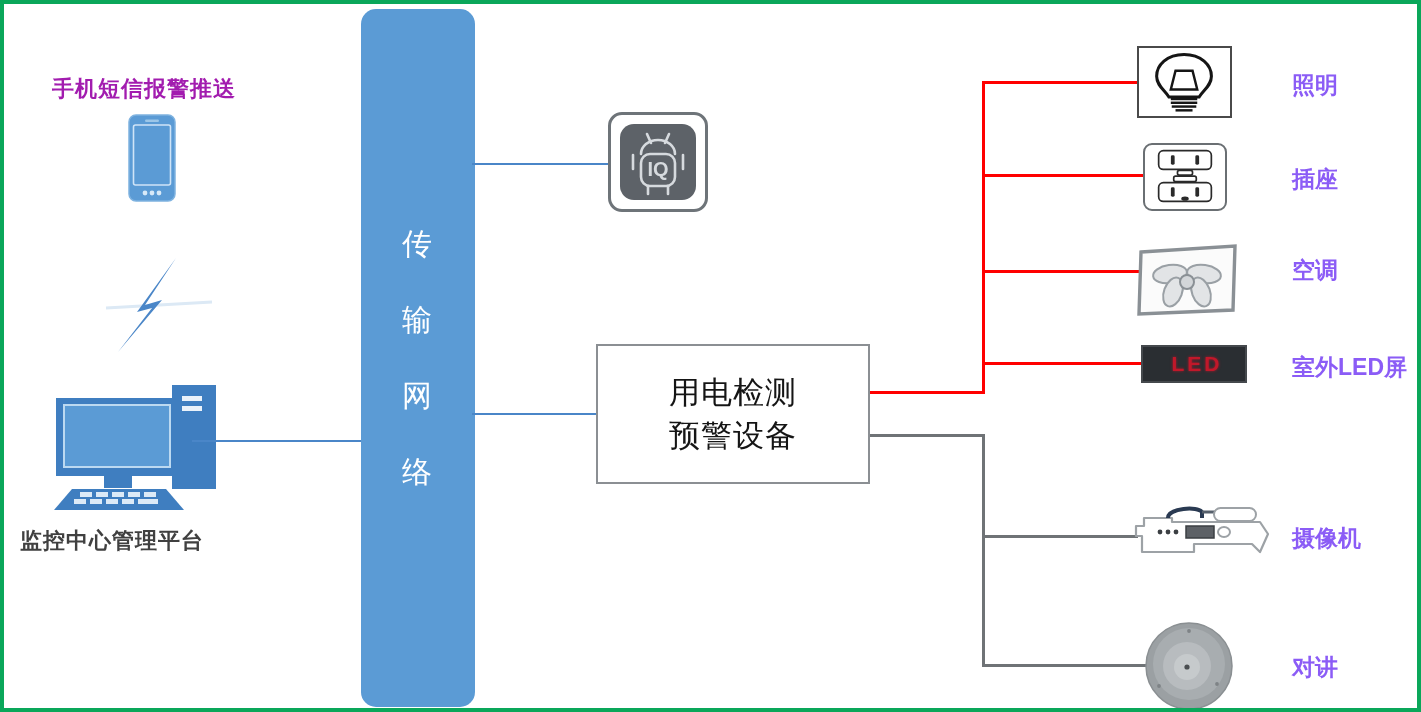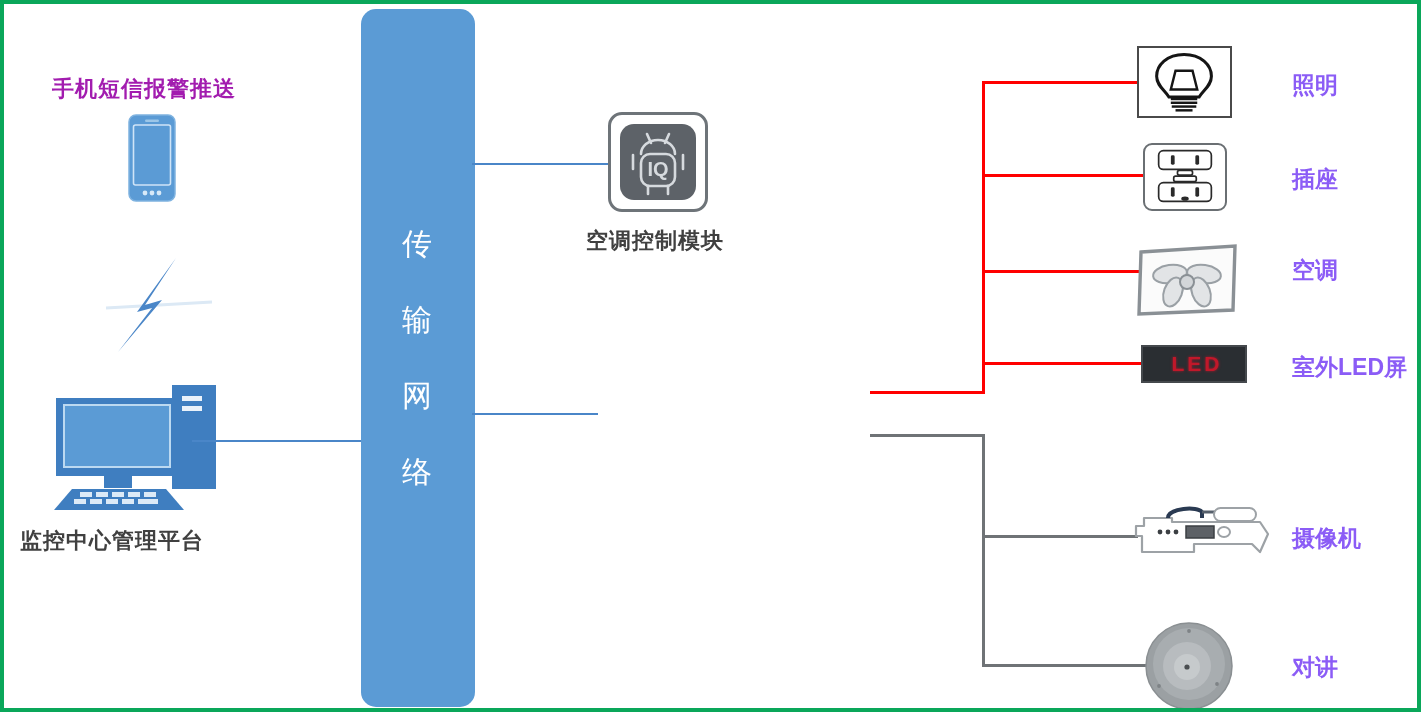--- a/index.html
+++ b/index.html
@@ -177,22 +177,27 @@
           <line x1="63" y1="31" x2="63" y2="45"></line>
           <line x1="28" y1="62" x2="28" y2="70"></line>
           <line x1="48" y1="62" x2="48" y2="70"></line>
           <path d="M21 30 a17 14 0 0 1 34 0"></path>
           <rect x="21" y="30" width="34" height="32" rx="9"></rect>
         </g>
         <text x="38" y="52" font-family="'Liberation Sans',sans-serif" font-size="20" font-weight="bold" fill="#d6dade" text-anchor="middle">IQ</text>
       </svg>
     </div>
   </div>
-  <div class="label" id="ac-title">空调控制模块</div>
-
+
+  <div class="abs" id="detect-box">
+    <div class="txt">
+      <span>用电检测</span>
+      <span>预警设备</span>
+    </div>
+  </div>
 
   <div class="ln-red" style="left:866px;top:387px;width:115px;height:3px;"></div>
 
   <div class="ln-red" style="left:978px;top:77px;width:3px;height:313px;"></div>
 
   <div class="ln-red" style="left:978px;top:77px;width:158px;height:3px;"></div>
   <div class="ln-red" style="left:978px;top:170px;width:163px;height:3px;"></div>
   <div class="ln-red" style="left:978px;top:266px;width:157px;height:3px;"></div>
   <div class="ln-red" style="left:978px;top:358px;width:161px;height:3px;"></div>
 

